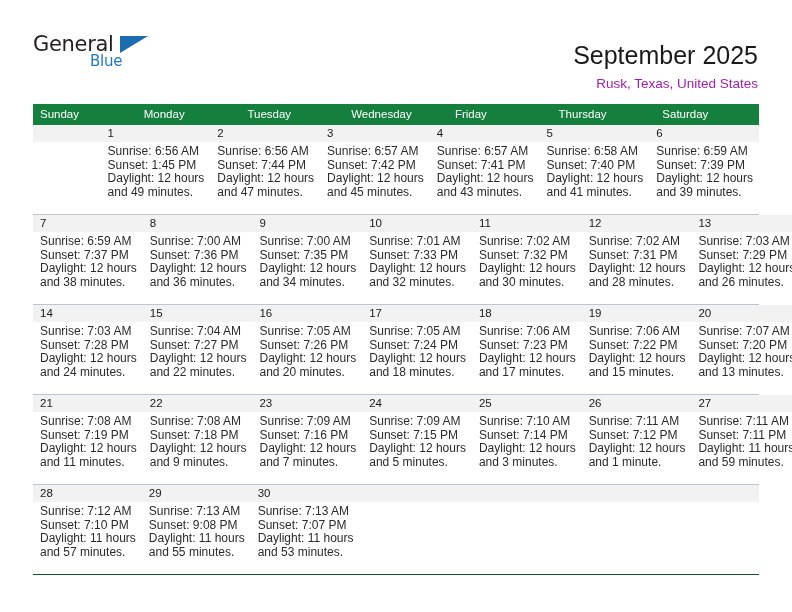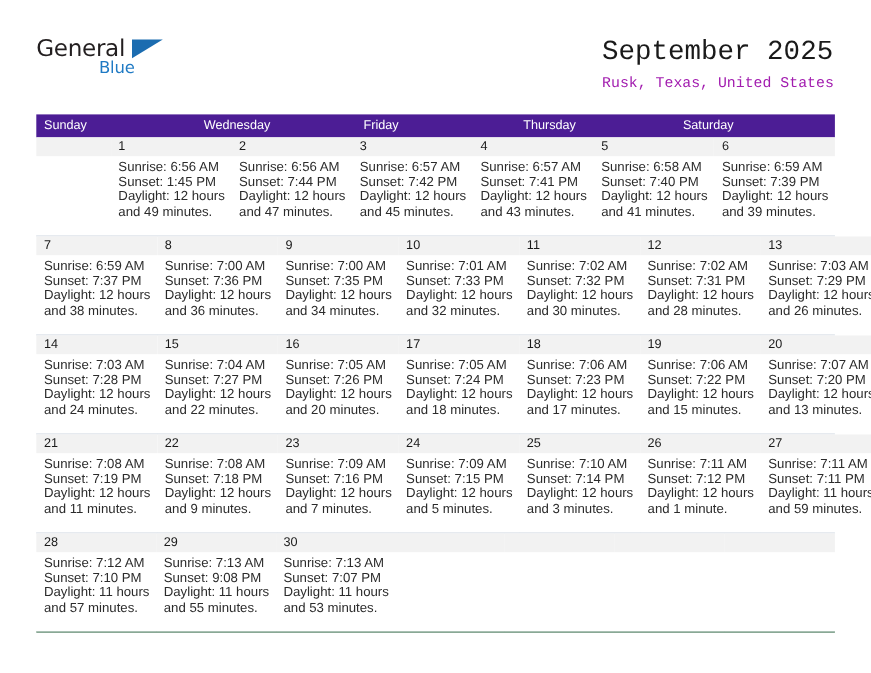--- a/index.html
+++ b/index.html
@@ -62,23 +62,22 @@
     top: 4px;
     width: 0;
     height: 0;
     border-left: 28px solid #1b6cb0;
     border-bottom: 17px solid transparent;
   }
 
   .title-wrap {
     position: absolute;
     right: 0;
-    top: 5px;
-    text-align: left;
-    font-family: Liberation Mono, monospace;
+    top: 12px;
+    text-align: right;
   }
   .cal-title {
     font-size: 25px;
     font-weight: normal;
     color: #1a1a1a;
     line-height: 30px;
     white-space: nowrap;
   }
   .cal-sub {
     font-size: 13.5px;
@@ -91,21 +90,21 @@
   
   .calendar {
     position: absolute;
     left: 33px;
     top: 104px;
     width: 726px;
   }
 
   .dow-row {
     display: flex;
-    background: #4c1d95;
+    background: #15803d;
     height: 21px;
   }
   .dow {
     flex: 1 1 0;
     color: #ffffff;
     font-size: 11.5px;
     line-height: 21px;
     padding-left: 7px;
     box-sizing: border-box;
     white-space: nowrap;
@@ -168,20 +167,22 @@
       <div class="cal-title">September 2025</div>
       <div class="cal-sub">Rusk, Texas, United States</div>
     </div>
 
   </div>
 
   <div class="calendar">
 
     <div class="dow-row">
       <div class="dow">Sunday</div>
+      <div class="dow">Monday</div>
+      <div class="dow">Tuesday</div>
       <div class="dow">Wednesday</div>
       <div class="dow">Friday</div>
       <div class="dow">Thursday</div>
       <div class="dow">Saturday</div>
     </div>
 
     <div class="week">
       <div class="cell empty">
         <div class="daynum-band"></div>
         <div class="info">

